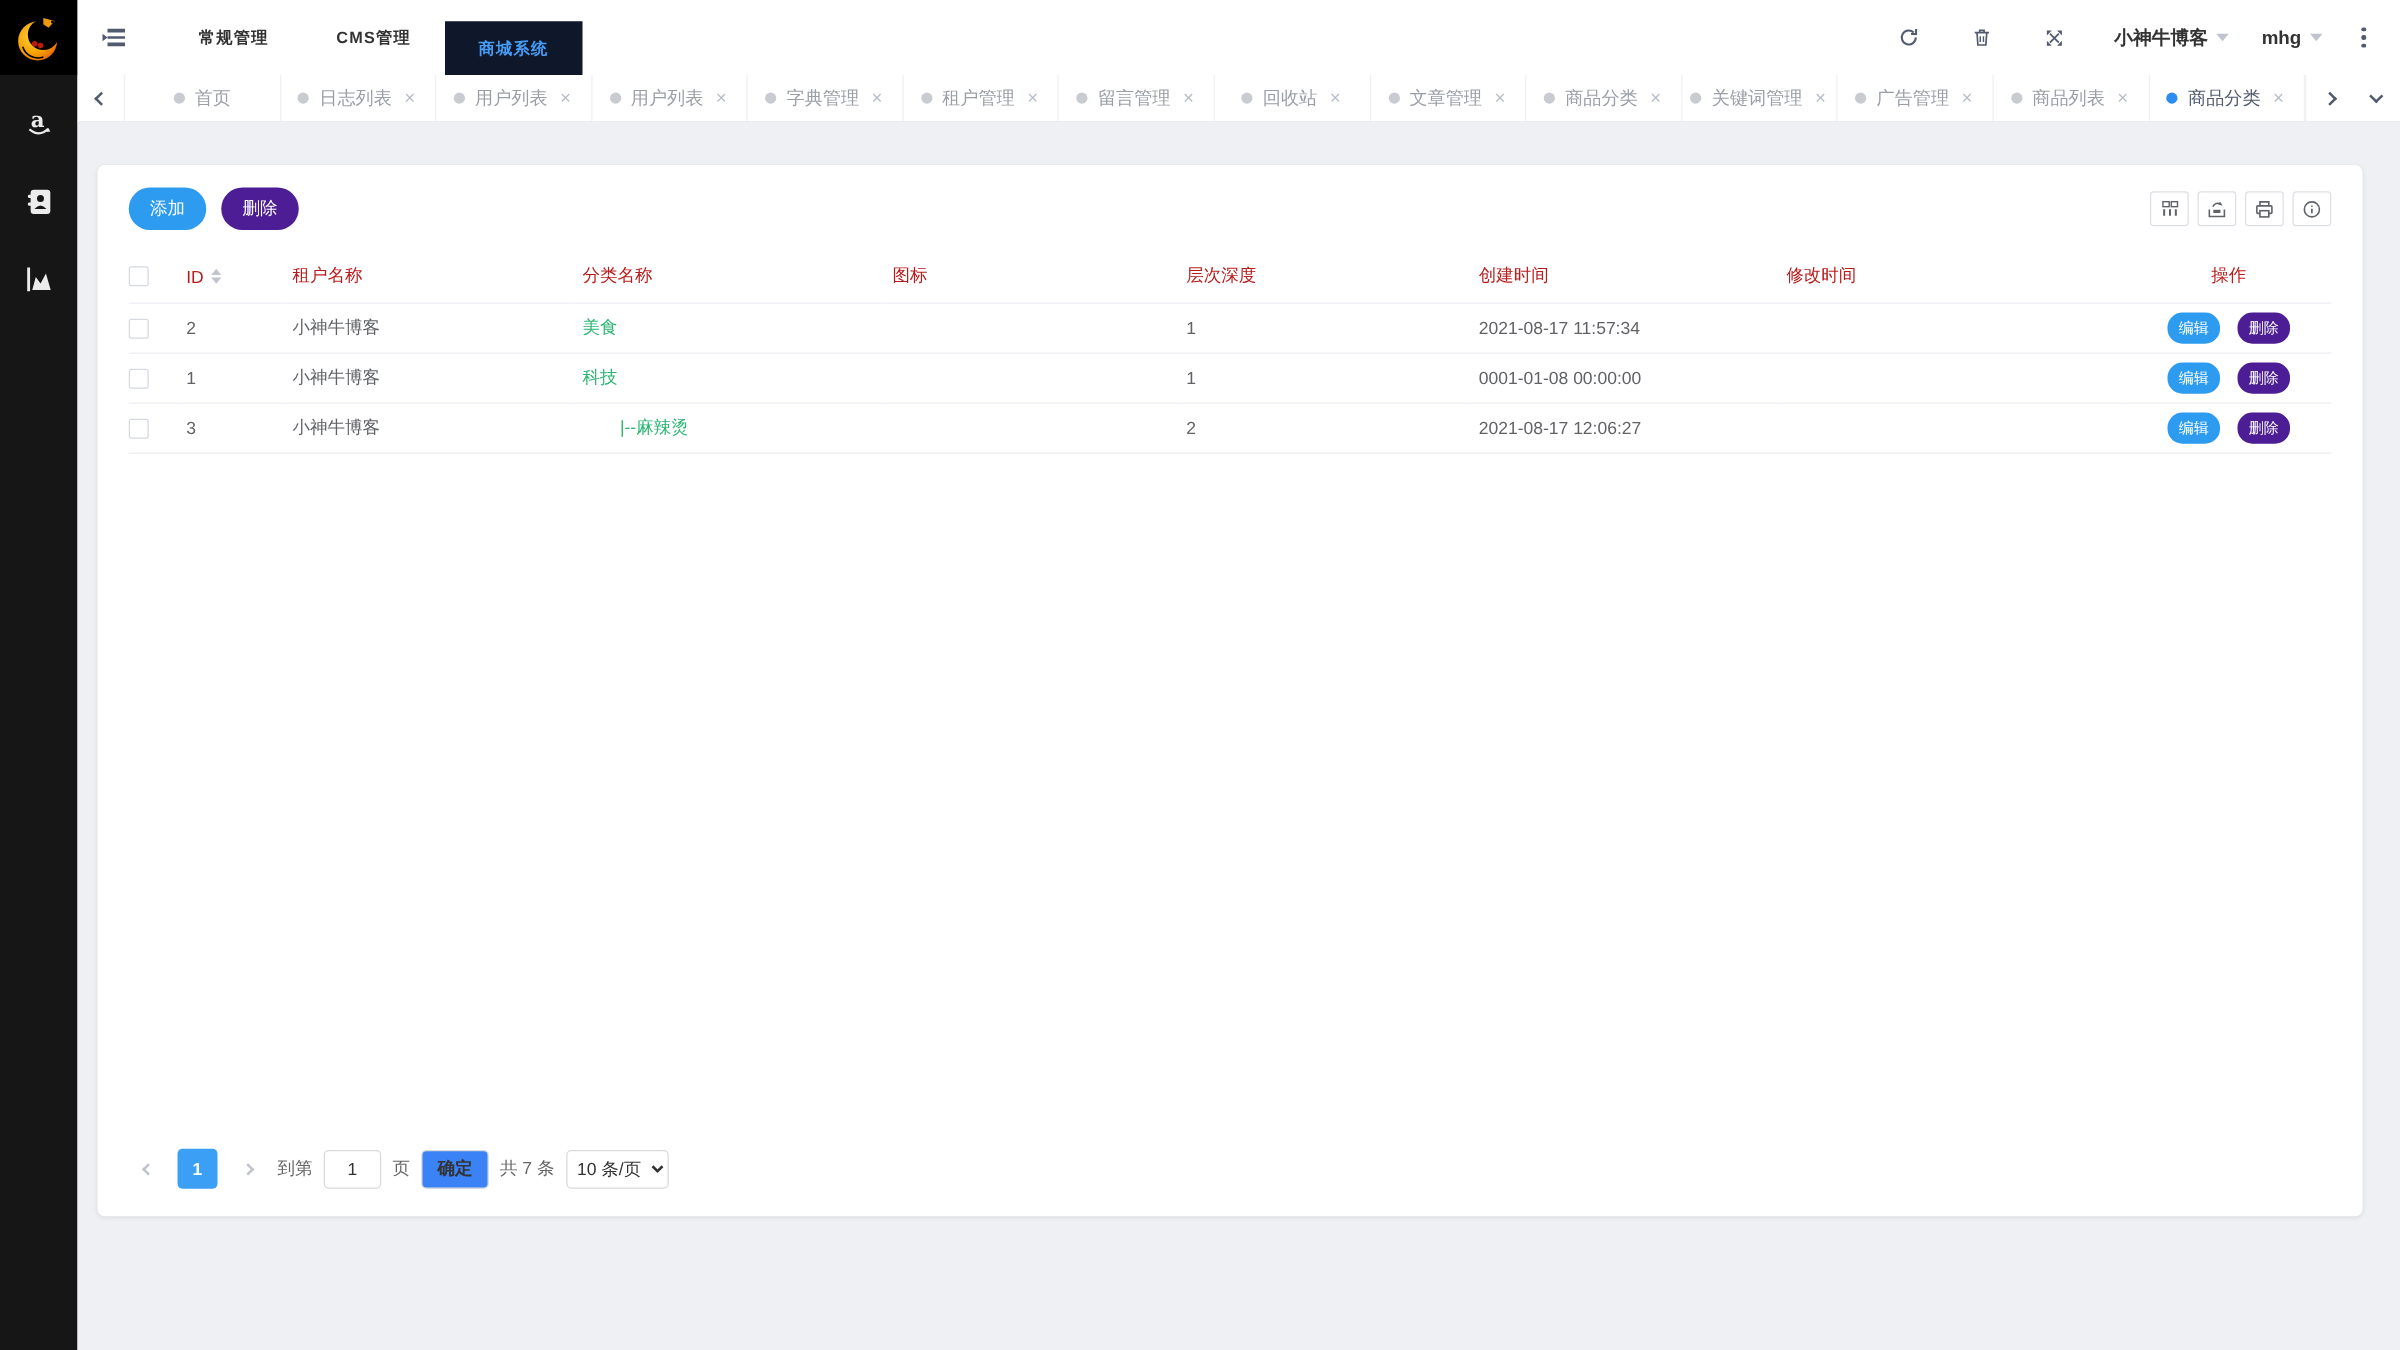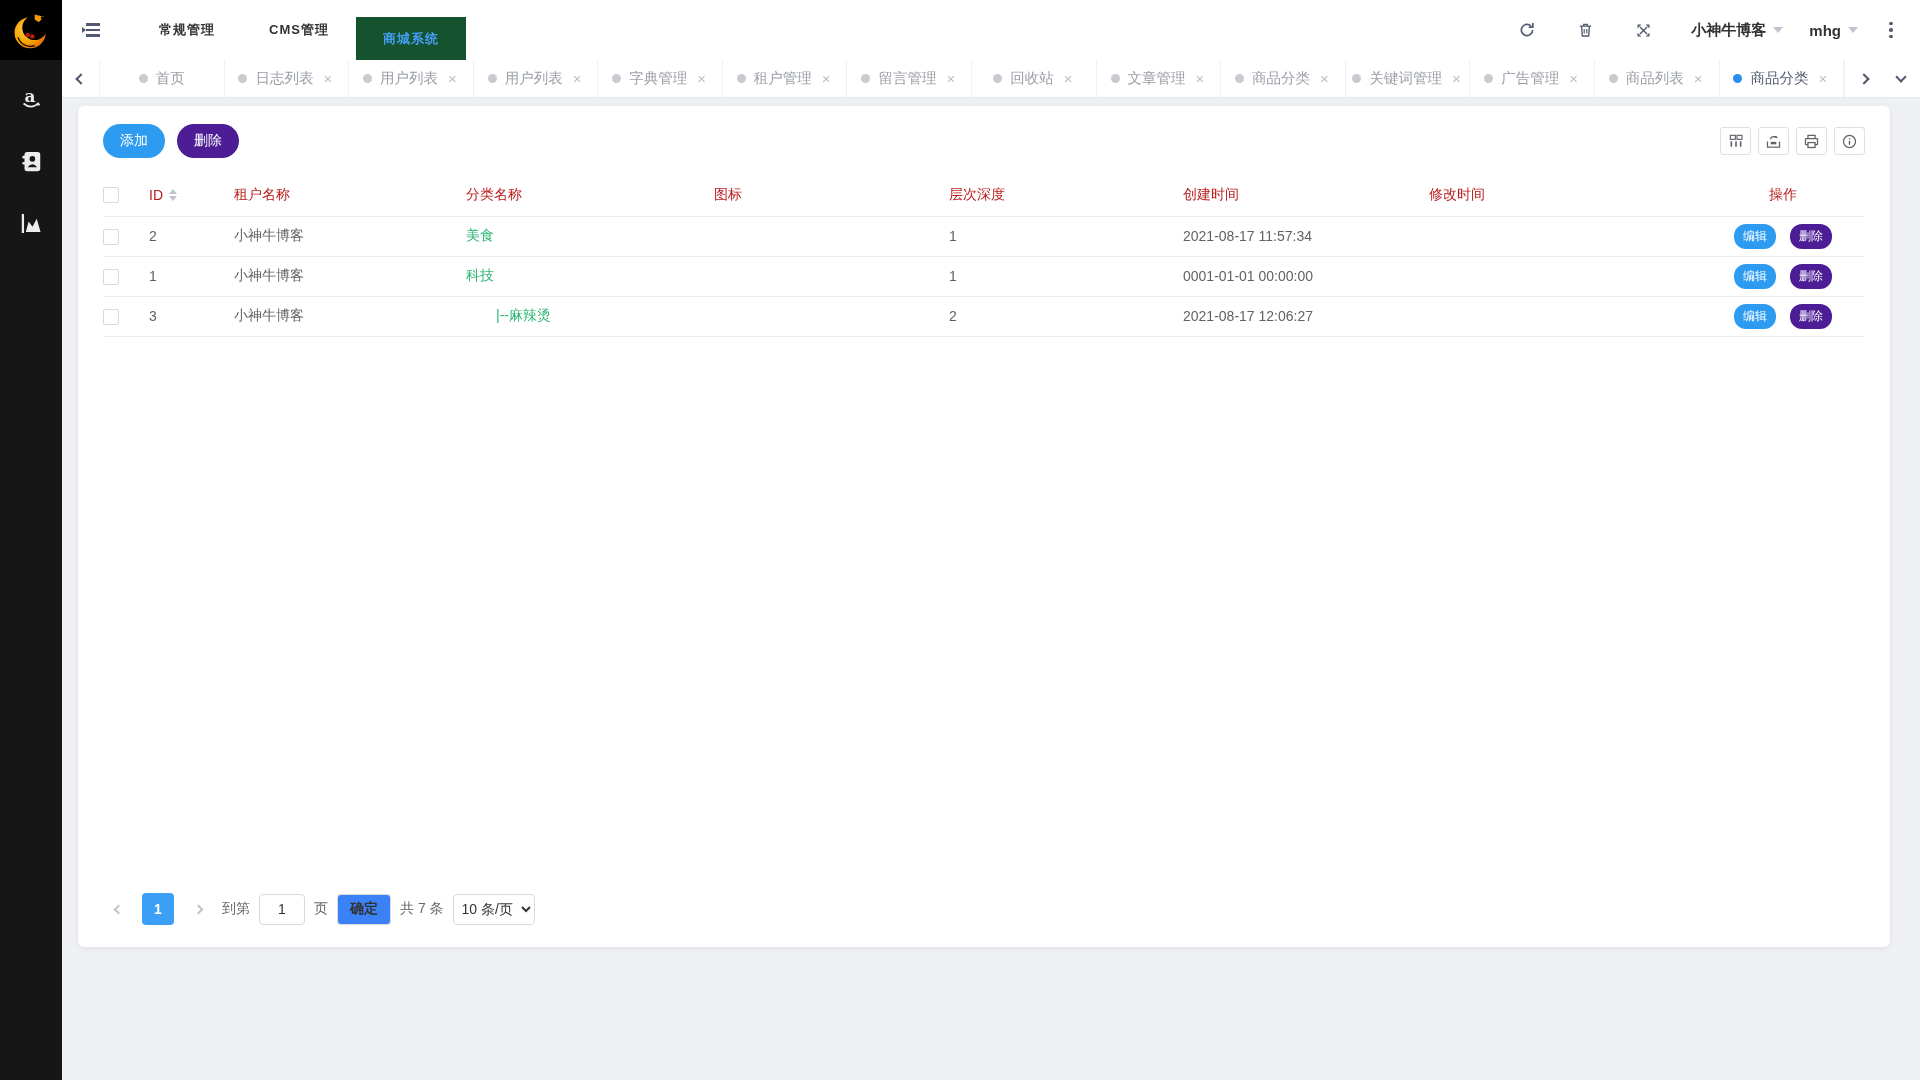--- a/index.html
+++ b/index.html
@@ -18,21 +18,21 @@
 
   
   .navbar { height:60px; background:#fff; display:flex; align-items:stretch; flex-shrink:0; }
   .collapse-btn { width:58px; display:flex; align-items:center; justify-content:center; cursor:pointer; }
   .collapse-icon { position:relative; width:18px; height:14px; }
   .collapse-icon i { position:absolute; left:4px; right:0; height:2.5px; background:#515a6e; }
   .collapse-icon i:nth-child(1){top:0;} .collapse-icon i:nth-child(2){top:5.5px;} .collapse-icon i:nth-child(3){top:11px;}
   .collapse-icon::before { content:""; position:absolute; left:0; top:4px; border-right:4px solid #515a6e; border-top:3.5px solid transparent; border-bottom:3.5px solid transparent; transform:rotate(180deg); }
   .nav-menus { display:flex; align-items:stretch; margin-left:12px; }
   .nav-item { display:flex; align-items:center; padding:0 27px; font-size:13px; font-weight:700; color:#333; cursor:pointer; letter-spacing:1px; }
-  .nav-item.active { background:#14532d; color:#469df5;margin-top:17px; }
+  .nav-item.active { background:#0f172a; color:#469df5;margin-top:17px; }
   .nav-spacer { flex:1; }
   .nav-right { display:flex; align-items:center; padding-right:14px; }
   .nav-icon-btn { width:44px; height:60px; display:flex; align-items:center; justify-content:center; cursor:pointer; margin-left:14px; }
   .dropdown { display:flex; align-items:center; gap:7px; cursor:pointer; margin-left:26px; color:#333; font-size:15px; font-weight:600; }
   .caret-down { width:0; height:0; border-left:5px solid transparent; border-right:5px solid transparent; border-top:6px solid #c0c4cc; }
   .more-dots { width:30px; height:60px; margin-left:18px; display:flex; flex-direction:column; align-items:center; justify-content:center; gap:3px; cursor:pointer; }
   .more-dots i { width:3.5px; height:3.5px; border-radius:50%; background:#515a6e; }
 
   
   .tabbar { height:38px; background:#fff; border-bottom:1px solid #e4e7ed; display:flex; align-items:stretch; flex-shrink:0; }
@@ -46,21 +46,21 @@
   .tab-list { flex:1; display:flex; overflow:hidden; }
   .tab { display:flex; align-items:center; justify-content:center; gap:8px; padding:0 20px; border-right:1px solid #eef0f2; cursor:pointer; white-space:nowrap; flex:1; min-width:0; }
   .tab-dot { width:9px; height:9px; border-radius:50%; background:#c8cbd0; flex-shrink:0; }
   .tab-label { color:#9a9ea6; font-size:14.5px; }
   .tab-close { color:#b8bfc9; font-size:15px; line-height:1; padding:1px 2px; }
   .tab.active .tab-dot { background:#2d8cf0; }
   .tab.active .tab-label { color:#515a6e; }
 
   
   .content { flex:1; background:#eef0f4; overflow:hidden; }
-  .panel { margin:8px 30px 0 16px; height:841px; background:#fff; border-radius:6px; box-shadow:0 1px 4px rgba(0,21,41,.08); padding:16px 25px; display:flex; flex-direction:column; }
+  .panel { margin:34px 30px 0 16px; height:841px; background:#fff; border-radius:6px; box-shadow:0 1px 4px rgba(0,21,41,.08); padding:16px 25px; display:flex; flex-direction:column; }
 
   .panel-toolbar { display:flex; align-items:center; margin:2px 0 16px 0; }
   .pill { border:none; border-radius:17px; color:#fff; font-size:14px; padding:8px 17px; cursor:pointer; font-family:inherit; }
   .pill + .pill { margin-left:12px; }
   .pill-blue { background:#2d9cf0; }
   .pill-orange { background:#4c1d95; }
   .toolbar-spacer { flex:1; }
   .icon-btn { width:31px; height:28px; background:#fff; border:1px solid #dcdfe6; border-radius:3px; display:flex; align-items:center; justify-content:center; cursor:pointer; margin-left:7px; }
 
   
@@ -372,21 +372,21 @@
       <button class="pill pill-orange pill-sm">删除</button>
     </td>
   </tr>
               <tr>
     <td class="col-check"><span class="checkbox"></span></td>
     <td>1</td>
     <td>小神牛博客</td>
     <td><a class="cat-link">科技</a></td>
     <td></td>
     <td>1</td>
-    <td>0001-01-01 00:00:00</td>
+    <td>0001-01-08 00:00:00</td>
     <td></td>
     <td class="col-actions">
       <button class="pill pill-blue pill-sm">编辑</button>
       <button class="pill pill-orange pill-sm">删除</button>
     </td>
   </tr>
               <tr>
     <td class="col-check"><span class="checkbox"></span></td>
     <td>3</td>
     <td>小神牛博客</td>

